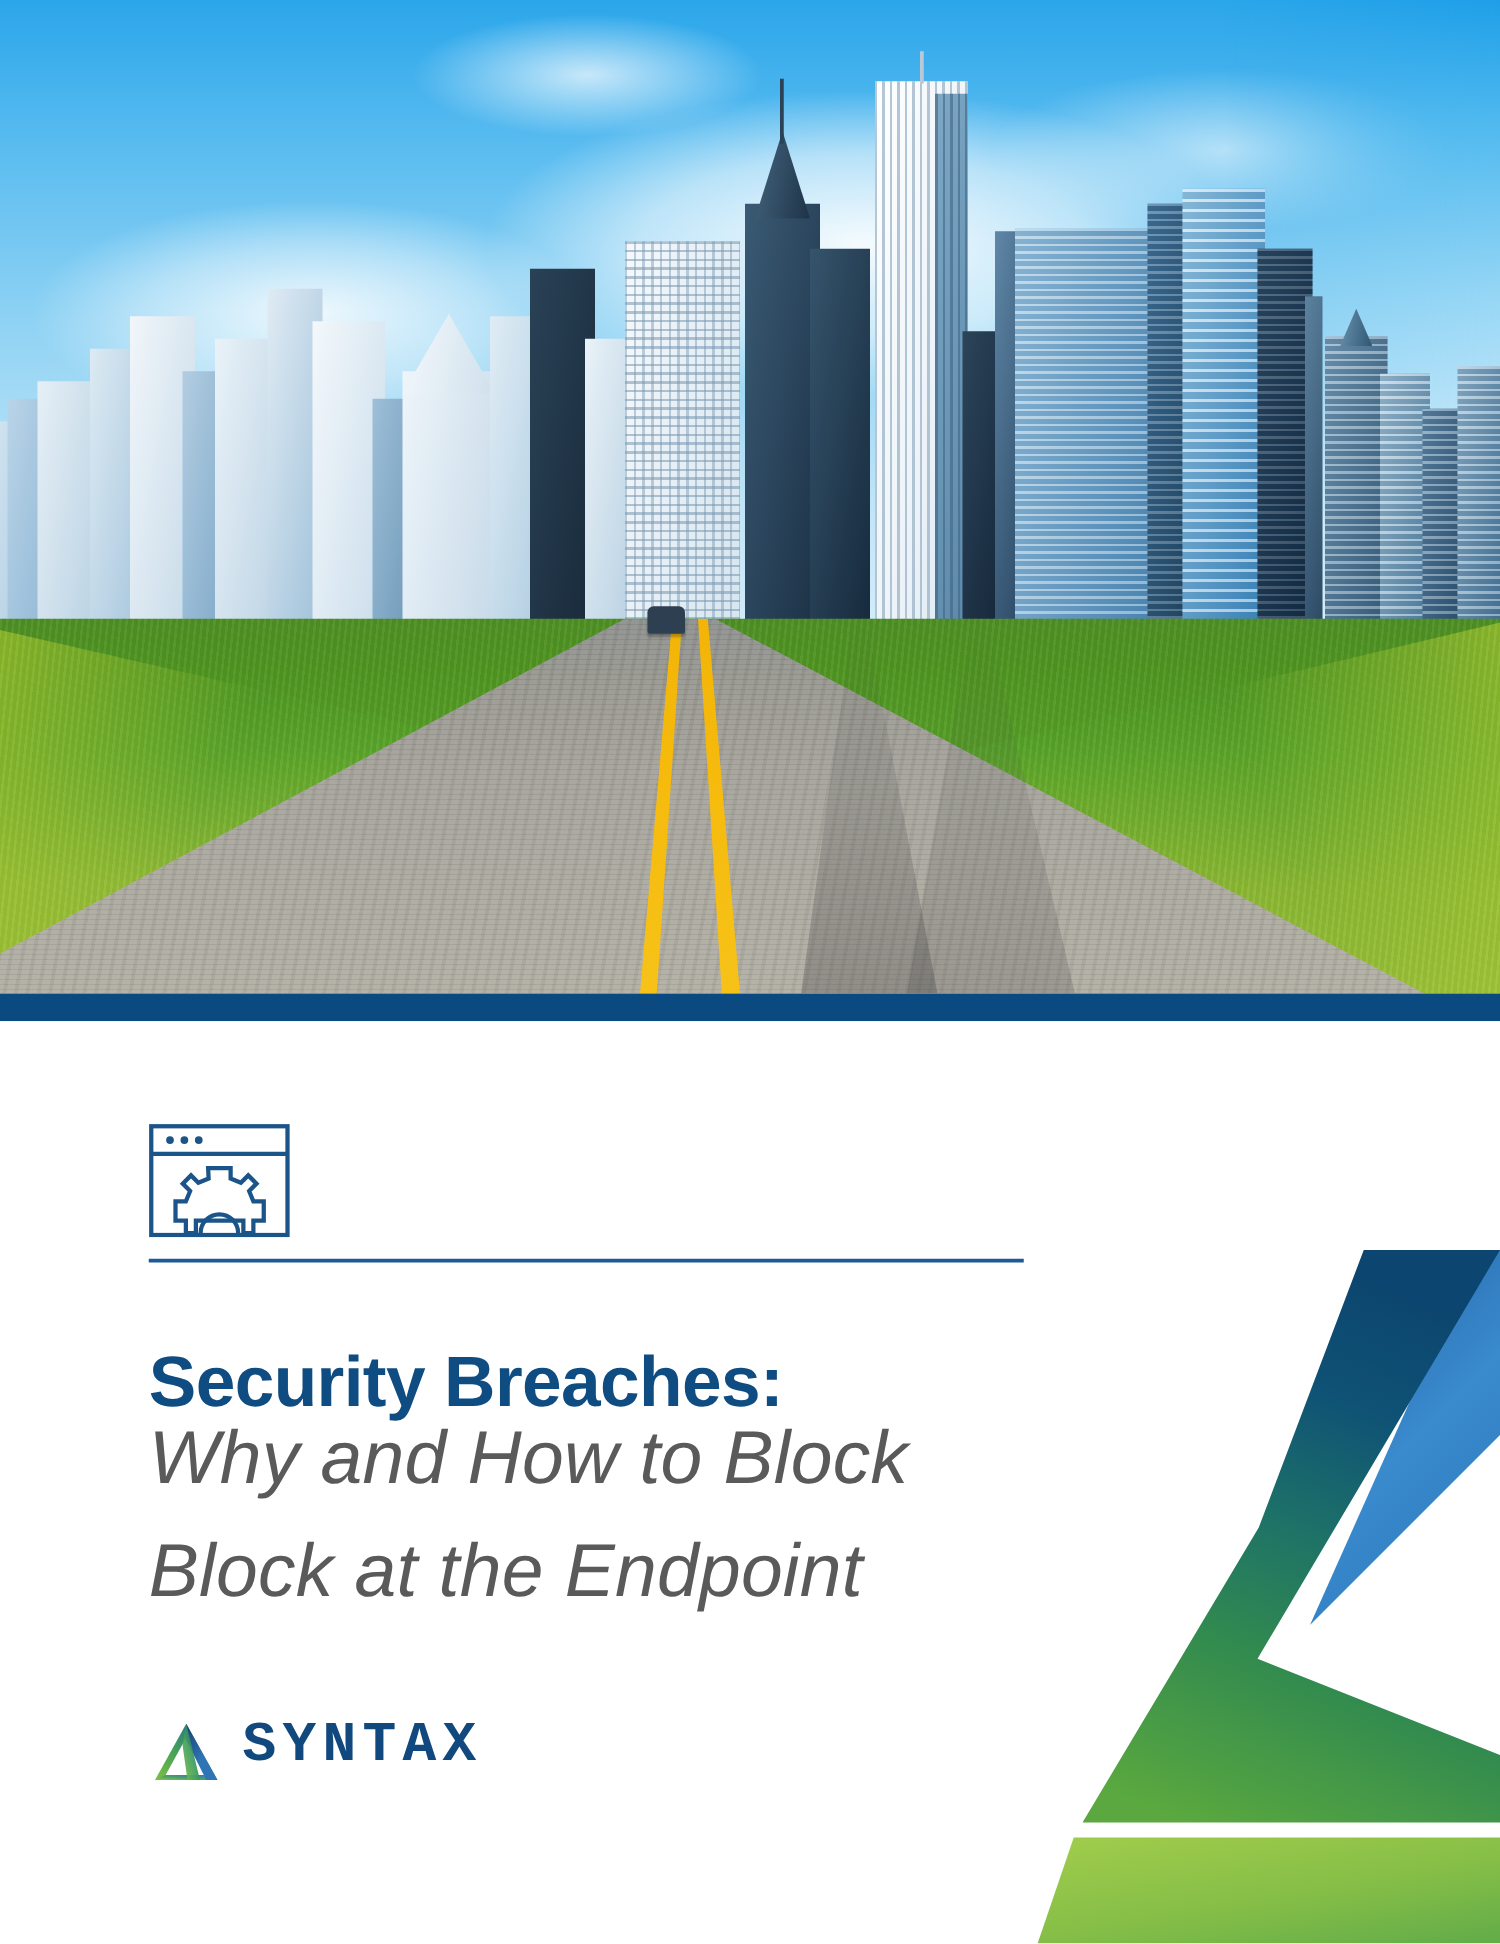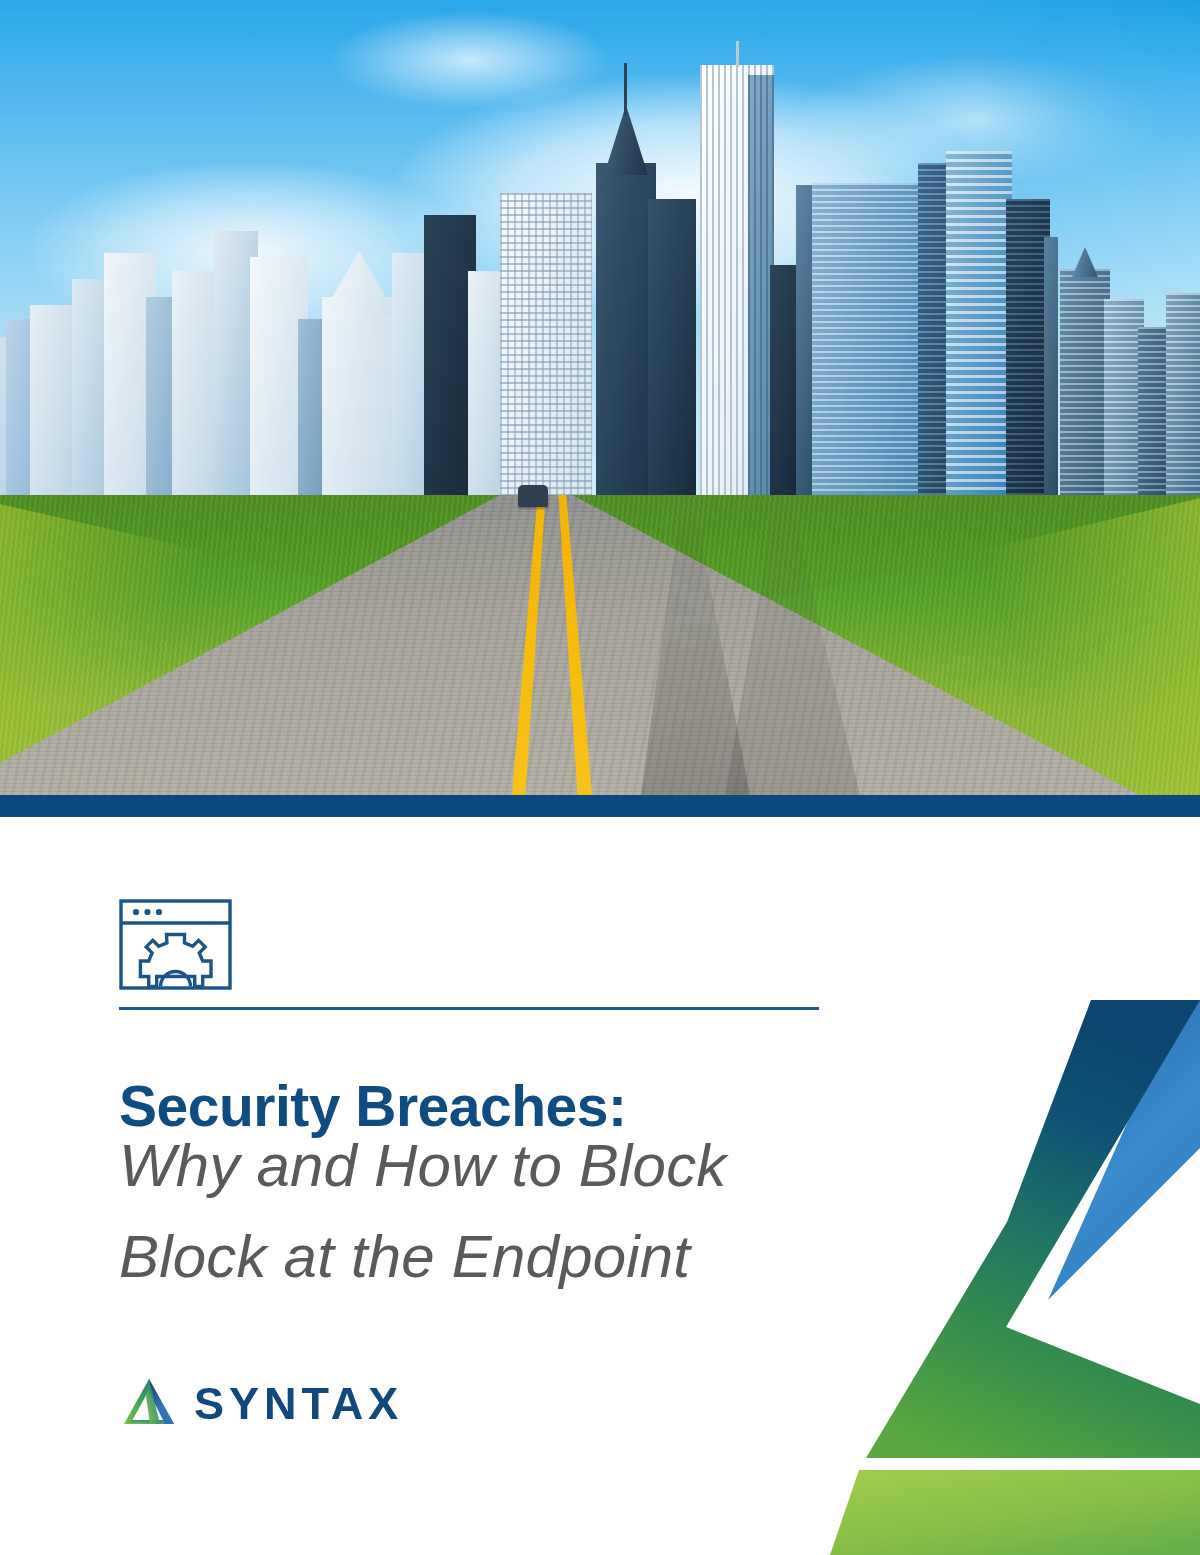--- a/index.html
+++ b/index.html
@@ -212,22 +212,23 @@
     letter-spacing: 0.2px;
   }
   .title-sub .ln { display: block; white-space: nowrap; }
 
   
   .logo {
     position: absolute;
     left: 120px;
     top: 557px;
     display: flex;
-    align-items: center;
+    align-items: flex-start;
     gap: 16px;
+    font-family: Liberation Mono, monospace;
   }
   .logo-mark { width: 58px; height: 58px; display:block; }
   .logo-word {
     font-size: 45px;
     font-weight: 700;
     letter-spacing: 5px;
     color: #11497e;
     line-height: 1;
   }
 

